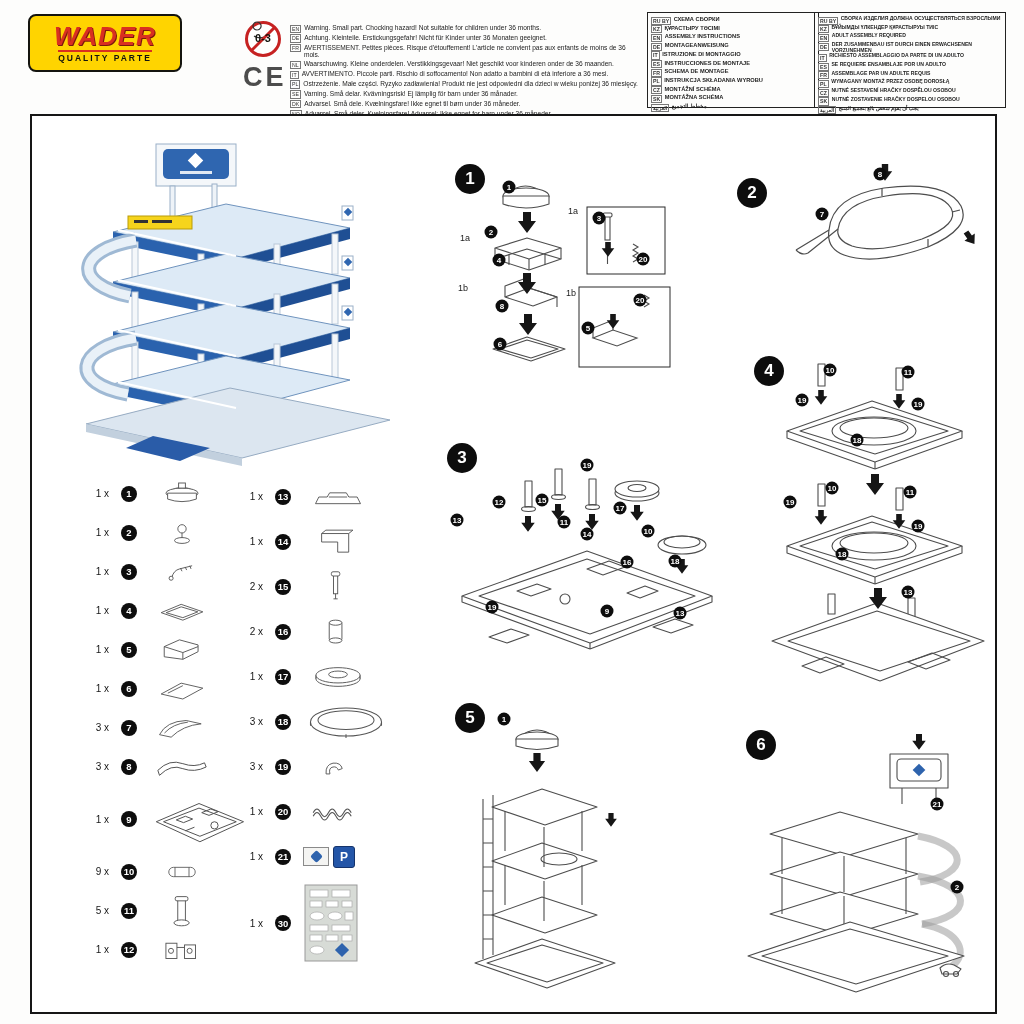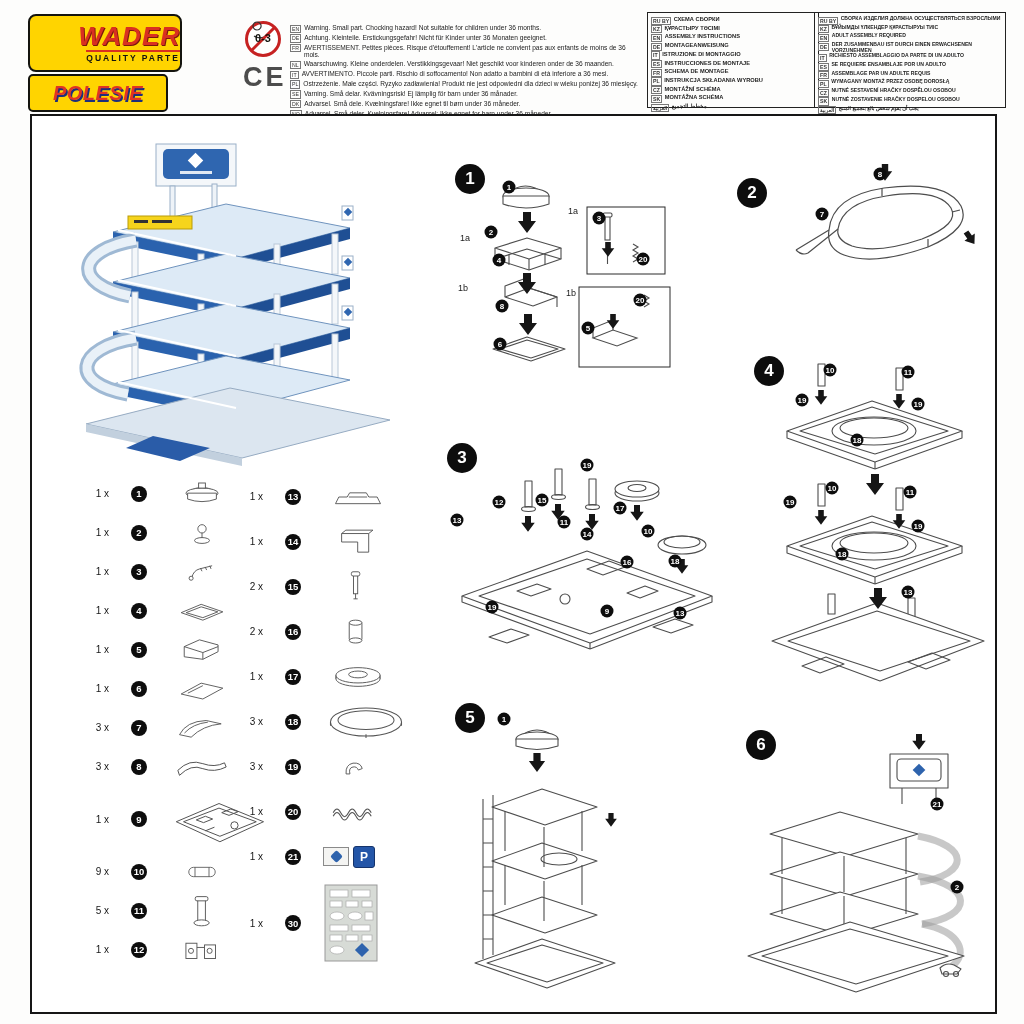--- a/index.html
+++ b/index.html
@@ -1,21 +1,21 @@
 <!DOCTYPE html>
 <html><head>
 <meta charset="utf-8">
 <style>
   html,body{margin:0;padding:0}
   .page{position:relative;width:1024px;height:1024px;background:#fdfdfc;font-family:"Liberation Sans",sans-serif;color:#111;overflow:hidden}
   .abs{position:absolute}
 
   
   .wader{left:28px;top:14px;width:150px;height:54px;background:#ffd400;border:2px solid #14140f;border-radius:8px;
-    display:flex;flex-direction:column;align-items:flex-end;justify-content:center}
+    display:flex;flex-direction:column;align-items:center;justify-content:center}
   .wader-name{font-size:26px;font-weight:900;font-style:italic;color:#d93020;letter-spacing:1px;
     text-shadow:1px 1px 0 #7a180c;line-height:26px}
   .wader-tagline{font-size:8.5px;font-weight:700;letter-spacing:2px;color:#14140f;border-top:2px solid #d93020;padding-top:1px;margin-top:1px}
   .polesie{left:28px;top:74px;width:136px;height:34px;background:#ffd400;border:2px solid #14140f;border-radius:5px;
     display:flex;align-items:center;justify-content:center}
   .polesie-name{font-size:20px;font-weight:900;font-style:italic;color:#e03424;letter-spacing:0.5px;
     text-shadow:1.5px 1.5px 0 #1d2f7c}
 
   .agewarn{left:244px;top:20px;width:38px;height:38px}
   .agewarn svg{position:absolute;left:0;top:0}
@@ -36,21 +36,21 @@
   .photo{left:26px;top:16px;width:348px;height:336px}
 
   
   .parts-col{position:absolute;display:flex;flex-direction:column}
   .col-a{left:52px;top:358px;width:152px}
   .col-b{left:206px;top:358px;width:180px}
   .col-a .part-row{height:39px}
   .col-a .part-row.tall{height:66px}
   .col-b .part-row{height:45px}
   .col-b .part-row.tall{height:88px}
-  .part-row{display:flex;align-items:center;gap:22px}
+  .part-row{display:flex;align-items:center;gap:12px}
   .qty{width:25px;text-align:right;font-size:10px;color:#161616;flex:0 0 auto}
   .pnum{width:16px;height:16px;border-radius:50%;background:#0d0d0d;color:#fff;font-size:9.5px;font-weight:700;
     display:flex;align-items:center;justify-content:center;flex:0 0 auto}
   .part-art{flex:1;display:flex;align-items:center;justify-content:flex-start;gap:4px}
   .part-art svg{display:block}
   .sticker-a{width:24px;height:17px;border:1px solid #8a8a8a;background:#f4f4f2;display:flex;align-items:center;justify-content:center}
   .diamond{width:9px;height:9px;background:#2e63ad;transform:rotate(45deg);border-radius:2px}
   .sticker-p{width:20px;height:20px;background:#2456a8;color:#fff;font-weight:700;font-size:12px;
     display:flex;align-items:center;justify-content:center;border-radius:3px;border:1px solid #15336b}
 
@@ -83,23 +83,20 @@
   <defs>
       <path id="arw" d="M-4 0 h8 v9 h5 l-9 12 l-9 -12 h5 z"></path>
     </defs>
 </svg>
 
 <div class="page">
 
   <div class="abs wader">
     <span class="wader-name">WADER</span>
     <span class="wader-tagline">QUALITY PARTE</span>
-  </div>
-  <div class="abs polesie">
-    <span class="polesie-name">POLESIE</span>
   </div>
 
   <div class="abs agewarn">
     <svg width="38" height="38" viewBox="0 0 38 38">
       <circle cx="19" cy="19" r="16.5" fill="#fff" stroke="#c62222" stroke-width="3"></circle>
       <path d="M13 10 a4 4 0 1 1 0.1 0 M10 16 q5 3 10 1" stroke="#333" stroke-width="1.2" fill="none"></path>
       <line x1="7" y1="31" x2="31" y2="7" stroke="#c62222" stroke-width="3"></line>
     </svg>
     <span class="age-text">0-3</span>
   </div>

